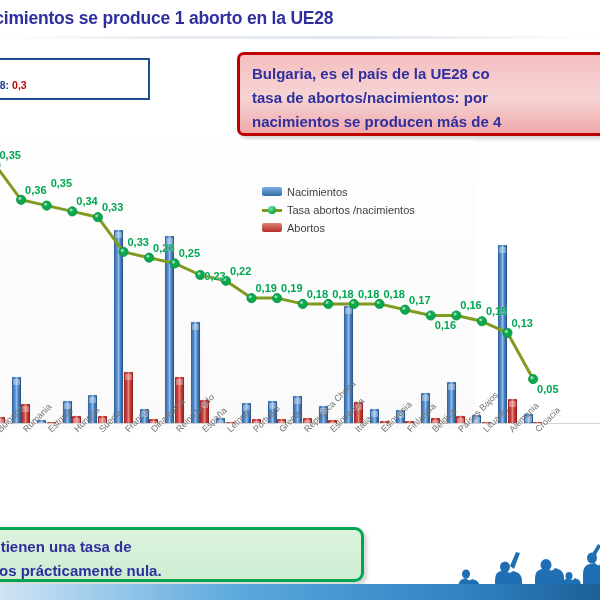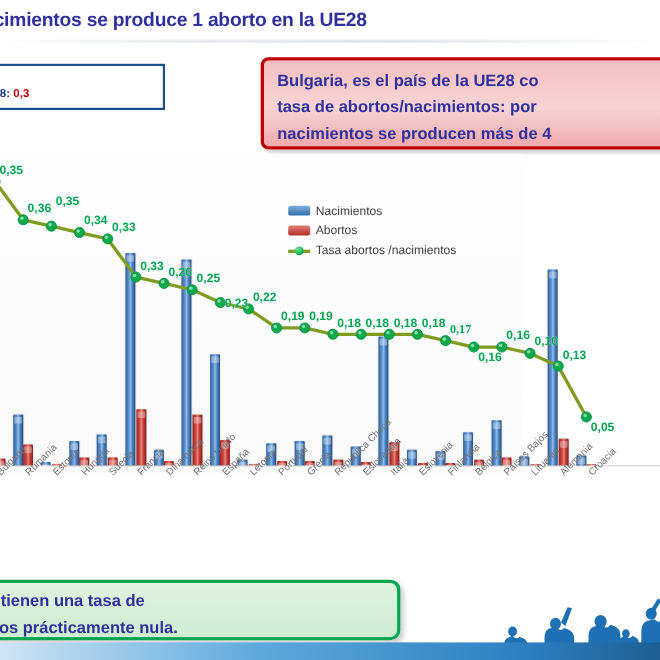--- a/index.html
+++ b/index.html
@@ -326,29 +326,29 @@
         <circle cx="531.9" cy="237.68695652173915" r="1.6" fill="rgba(255,255,255,.55)"></circle>
       </svg>
     <div id="pt-labels"></div>
 
     <div class="chart-legend">
       <div class="leg-row">
         <span class="leg-swatch blue"></span>
         <span class="leg-text">Nacimientos</span>
       </div>
       <div class="leg-row">
-        <span class="leg-swatch red"></span>
-        <span class="leg-text">Abortos</span>
-      </div>
-      <div class="leg-row">
         <span class="leg-line">
             <i></i>
             <b></b>
           </span>
         <span class="leg-text">Tasa abortos /nacimientos</span>
+      </div>
+      <div class="leg-row">
+        <span class="leg-swatch red"></span>
+        <span class="leg-text">Abortos</span>
       </div>
     </div>
   </div>
 
   <div class="xlabels" id="xlabels">
       <div class="xlab" style="left: -5px; top: 2px;">Bulgaria</div>
       <div class="xlab" style="left: 20.6px; top: 2px;">Rumania</div>
       <div class="xlab" style="left: 46.2px; top: 2px;">Estonia</div>
       <div class="xlab" style="left: 71.8px; top: 2px;">Hungria</div>
       <div class="xlab" style="left: 97.4px; top: 2px;">Suecia</div>
@@ -408,18 +408,18 @@
 <div class="pt-label" style="left: 153.1px; top: 241.652px;">0,26</div>
 <div class="pt-label" style="left: 178.7px; top: 247.435px;">0,25</div>
 <div class="pt-label" style="left: 204.3px; top: 270px;">0,23</div>
 <div class="pt-label" style="left: 229.9px; top: 264.783px;">0,22</div>
 <div class="pt-label" style="left: 255.5px; top: 282.13px;">0,19</div>
 <div class="pt-label" style="left: 281.1px; top: 282.13px;">0,19</div>
 <div class="pt-label" style="left: 306.7px; top: 287.913px;">0,18</div>
 <div class="pt-label" style="left: 332.3px; top: 287.913px;">0,18</div>
 <div class="pt-label" style="left: 357.9px; top: 287.913px;">0,18</div>
 <div class="pt-label" style="left: 383.5px; top: 287.913px;">0,18</div>
-<div class="pt-label" style="left: 409.1px; top: 293.696px; font-family: Liberation Serif, serif;">0,17</div>
+<div class="pt-label" style="left: 409.1px; top: 293.696px;">0,17</div>
 <div class="pt-label" style="left: 434.7px; top: 319.478px;">0,16</div>
 <div class="pt-label" style="left: 460.3px; top: 299.478px;">0,16</div>
-<div class="pt-label" style="left: 485.9px; top: 305.261px;">0,10</div>
+<div class="pt-label" style="left: 485.9px; top: 305.261px;">0,15</div>
 <div class="pt-label" style="left: 511.5px; top: 316.826px;">0,13</div>
 <div class="pt-label" style="left: 537.1px; top: 383.087px;">0,05</div>
 
 </body></html>

